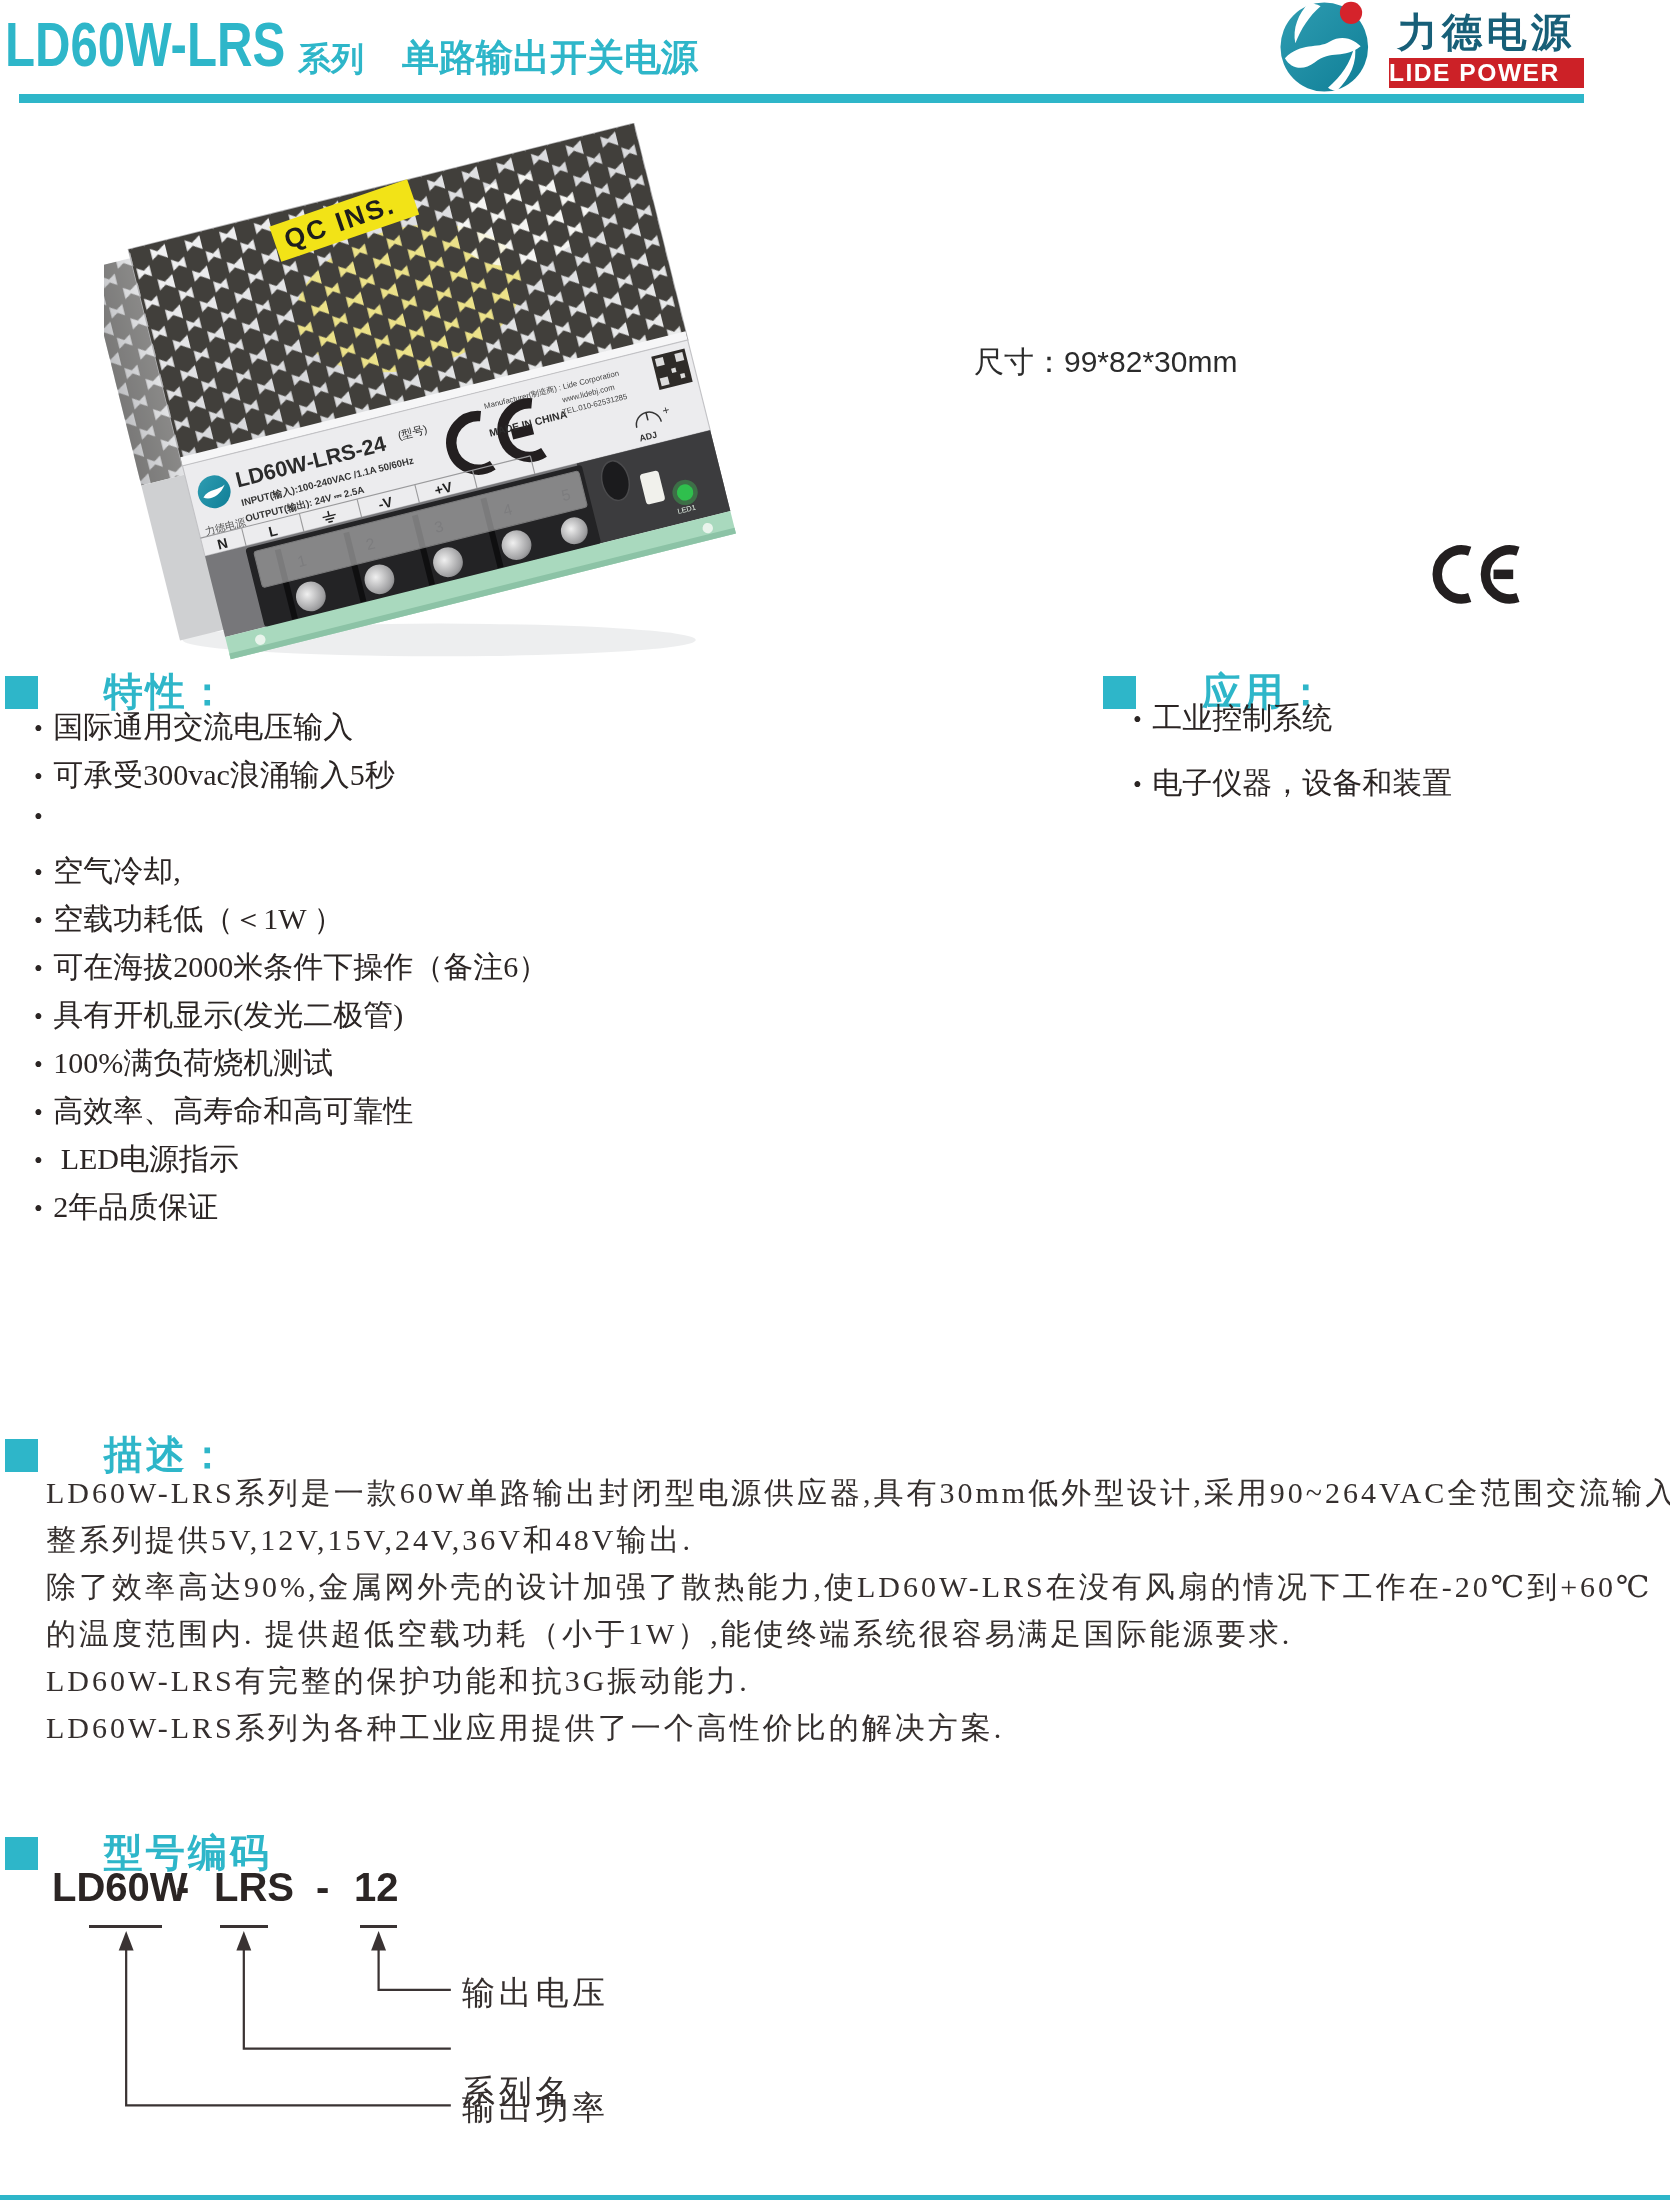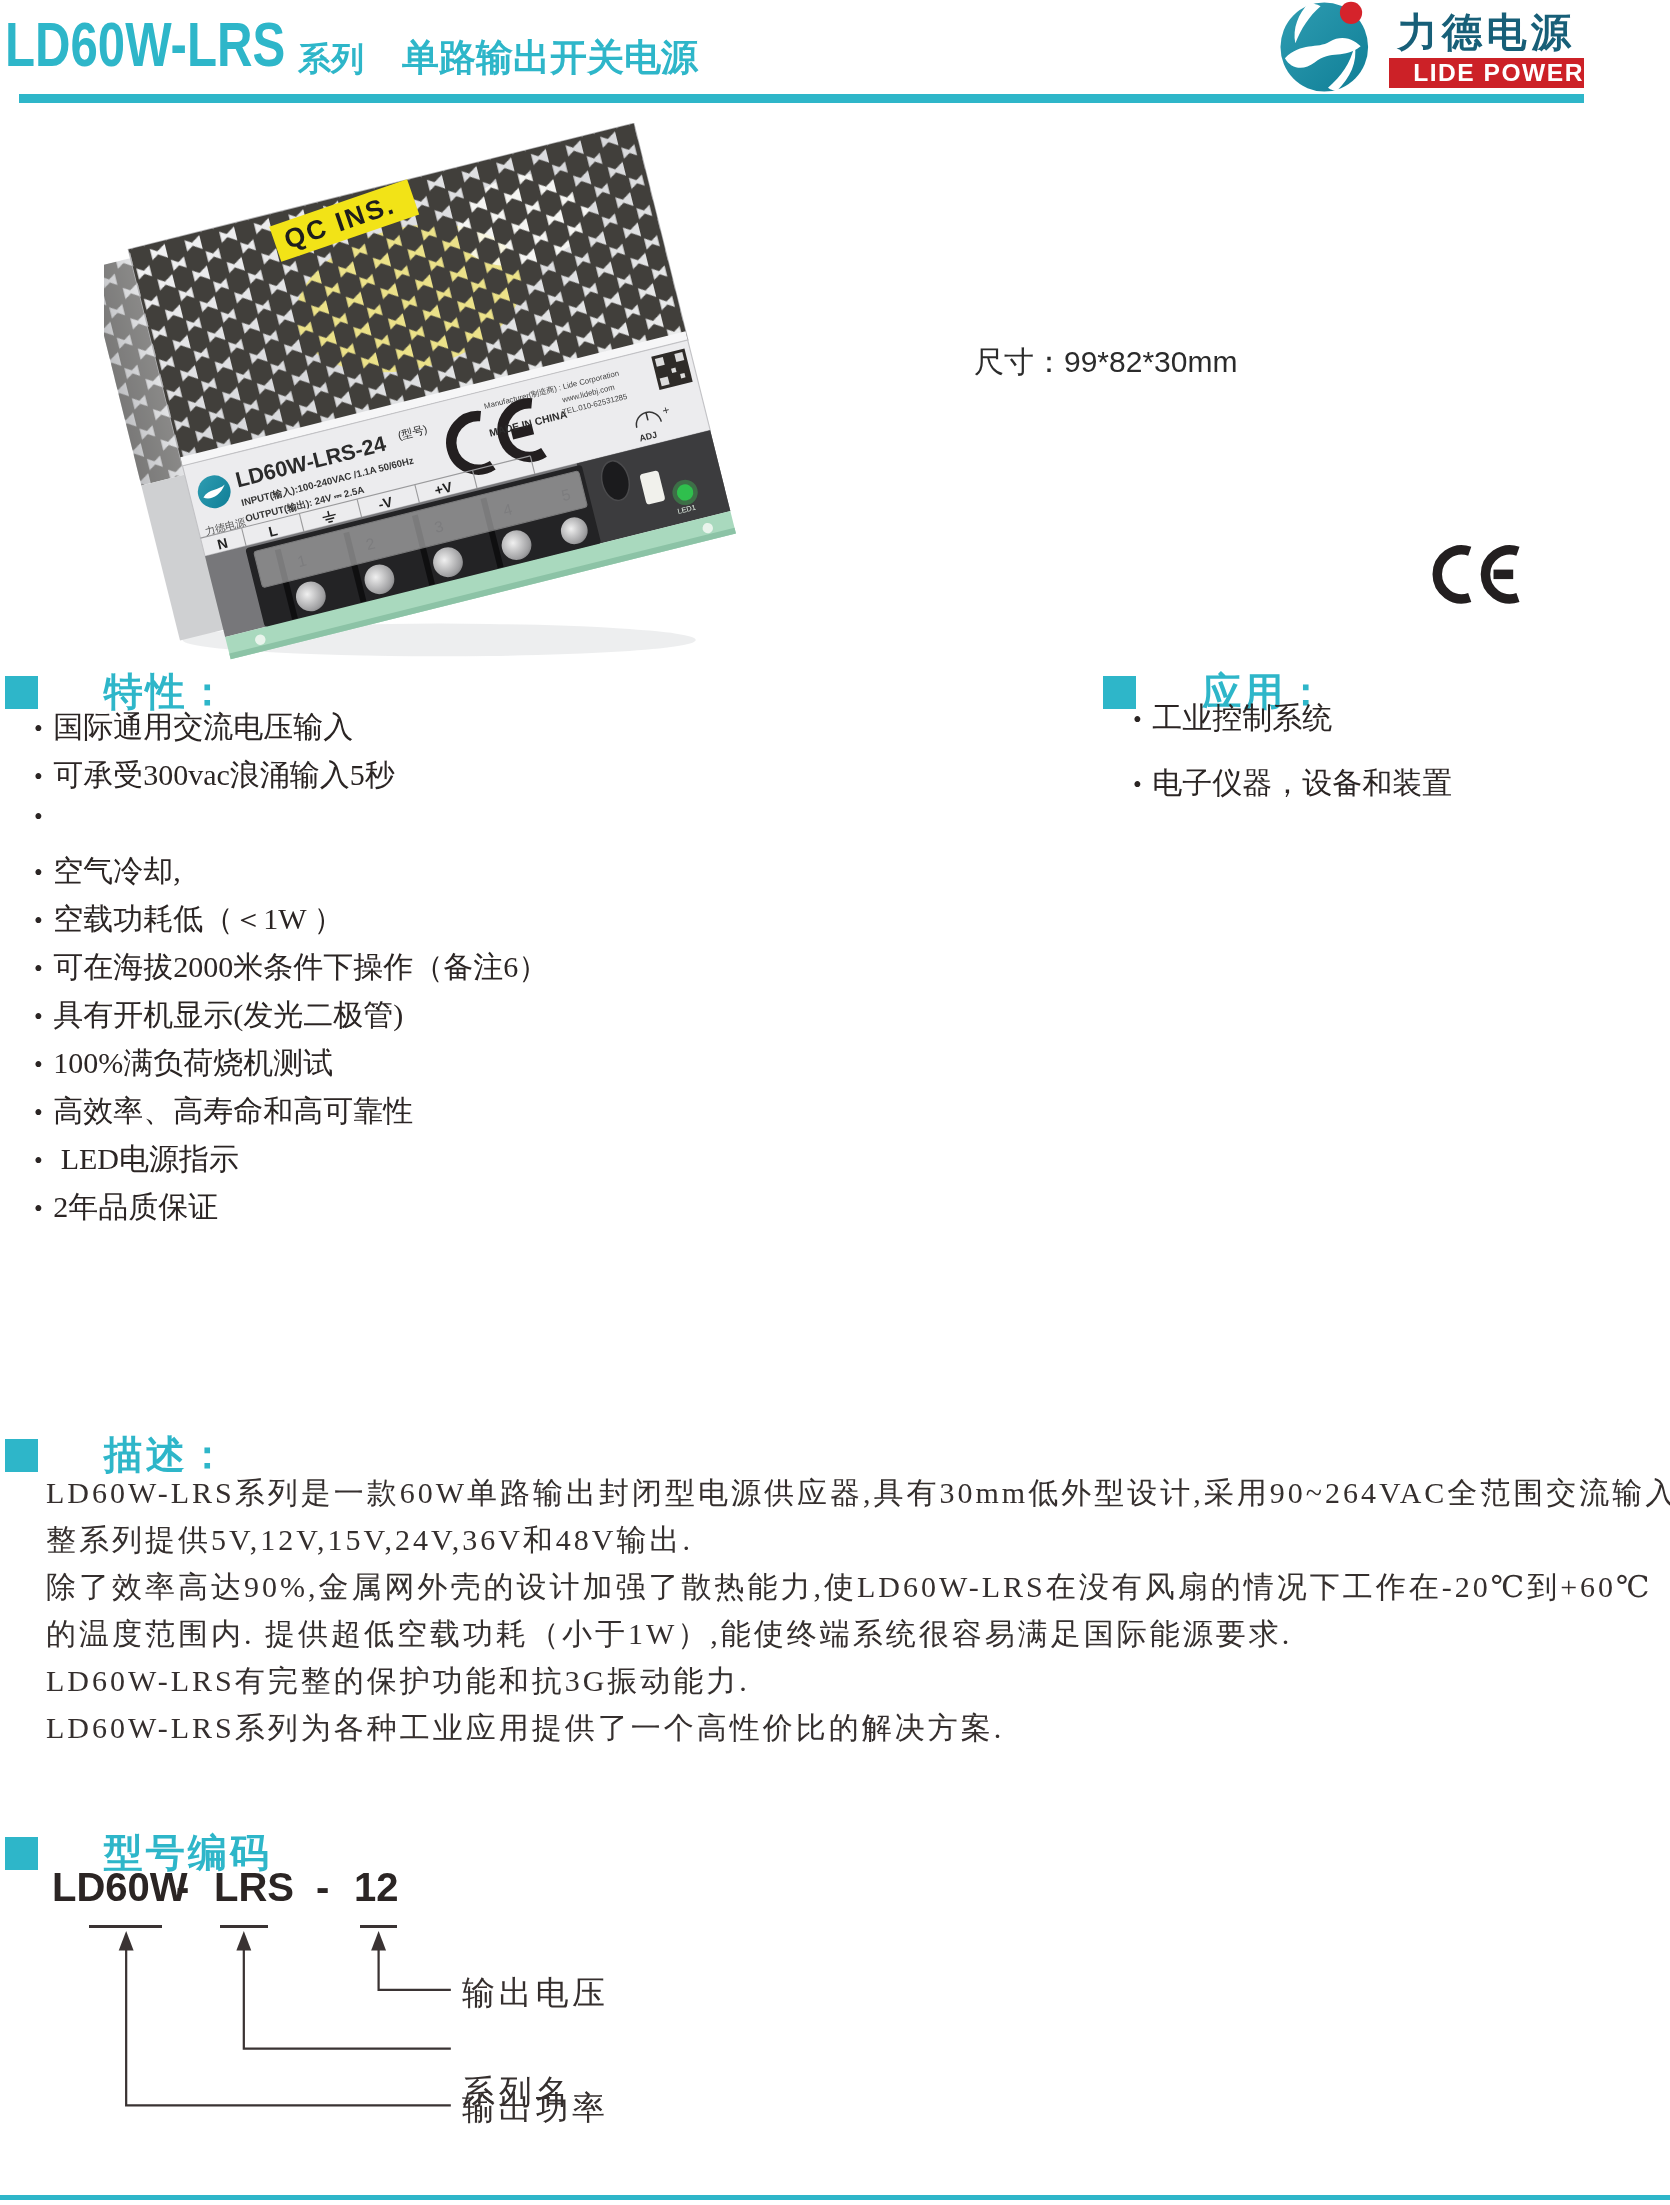--- a/index.html
+++ b/index.html
@@ -12,21 +12,21 @@
              font-weight:bold;font-size:63px;line-height:1;color:#2eb6c9;
              transform:scaleX(0.78);transform-origin:left top;white-space:nowrap;}
   .title-sub{position:absolute;top:42px;font-family:"Liberation Sans","DejaVu Sans",sans-serif;
              font-weight:bold;font-size:33px;line-height:1;color:#2eb6c9;white-space:nowrap;}
   .hdr-bar{position:absolute;left:18.6px;top:94px;width:1565px;height:9px;background:#2eb6c9;}
   .logo-cn{position:absolute;left:1389px;top:4.5px;width:195px;text-align:center;
            font-family:"Liberation Serif","DejaVu Serif",serif;font-weight:bold;font-size:40px;
            color:#175f78;letter-spacing:4.5px;white-space:nowrap;}
   .logo-en{position:absolute;left:1389px;top:58px;width:195px;height:30px;background:#cc2127;
            color:#ffffff;font-family:"Liberation Sans","DejaVu Sans",sans-serif;font-weight:bold;
-           font-size:24.6px;line-height:30px;text-align:right;letter-spacing:1.5px;}
+           font-size:24.6px;line-height:30px;text-align:left;letter-spacing:1.5px;}
 
   
   .dim-note{position:absolute;left:974px;top:342px;font-family:"Liberation Sans","DejaVu Sans",sans-serif;
             font-size:30px;color:#2b2b2b;white-space:nowrap;}
 
   
   .sec{position:absolute;display:flex;align-items:center;gap:44px;}
   .sec-sq{width:33px;height:33px;background:#2eb6c9;margin-right:22.3px;flex:0 0 auto;}
   .sec-t{font-size:39px;color:#2eb6c9;font-weight:bold;white-space:nowrap;letter-spacing:3px;}
 

